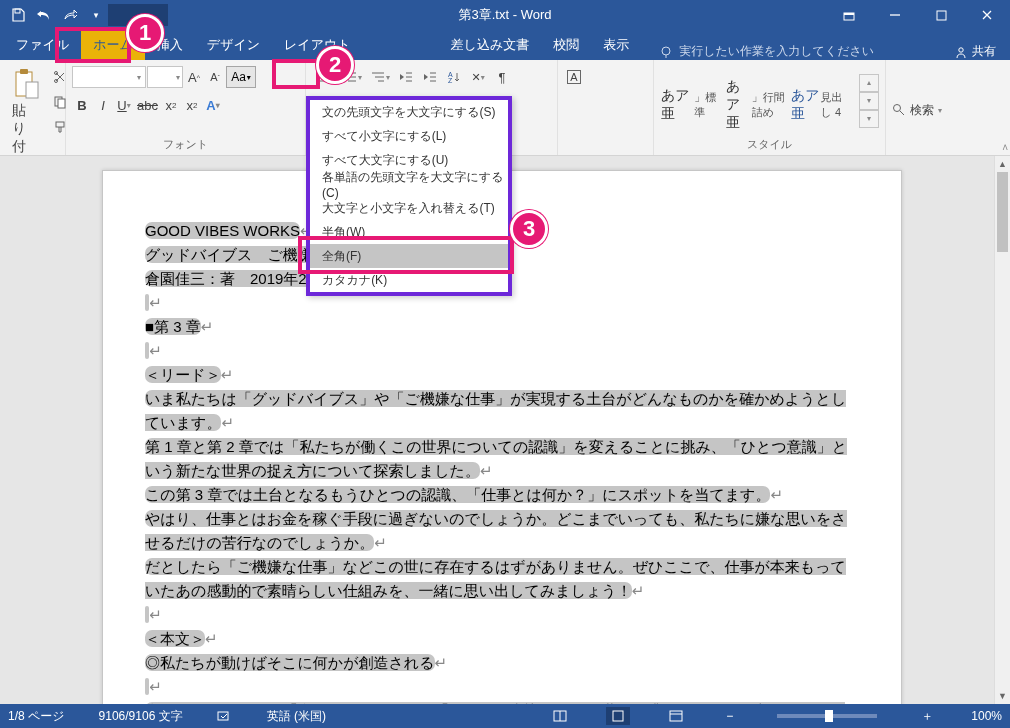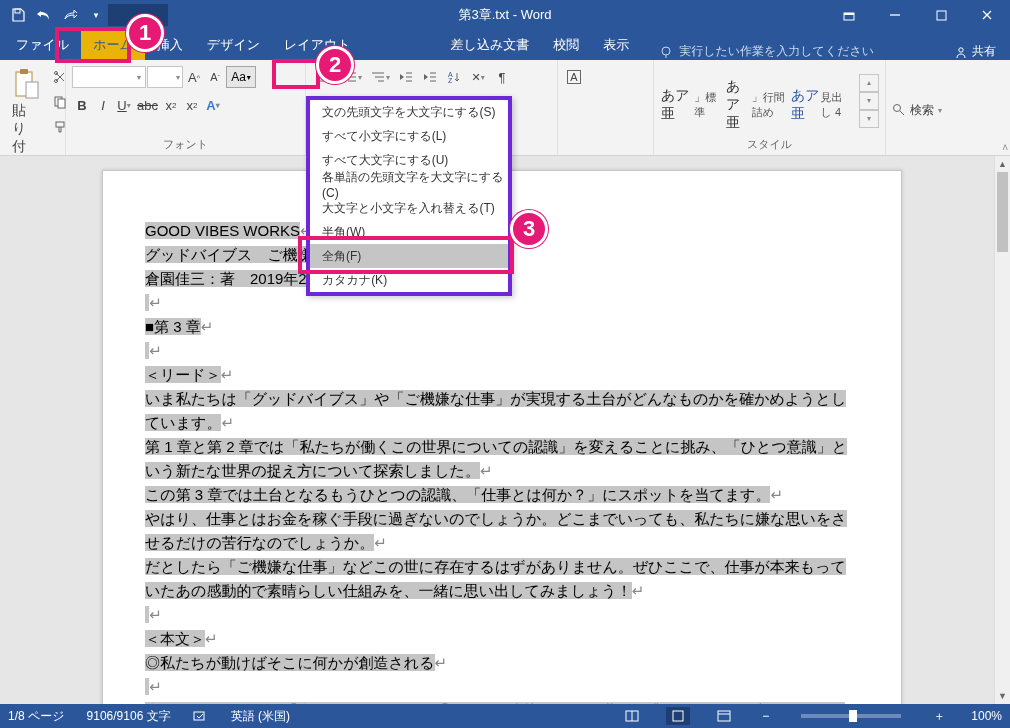--- a/index.html
+++ b/index.html
@@ -43,32 +43,32 @@
 
 
 .dropdown { position:absolute; left:306px; top:96px; width:206px; background:#fff; border:4px solid #6d28d9; box-shadow:2px 2px 6px rgba(0,0,0,.2); z-index:40; }
 .dropdown-item { height:24px; display:flex; align-items:center; padding-left:12px; font-size:12px; color:#333; }
 .dropdown-item.hover { background:#c5c5c5; }
 
 
 .doc-scroll { position:absolute; top:156px; left:0; right:16px; bottom:24px; background:#e6e6e6; overflow:hidden; }
 .page { position:absolute; left:102px; top:14px; width:800px; background:#fff; border:1px solid #c6c6c6; box-shadow:0 0 4px rgba(0,0,0,.15); padding:48px 42px 60px; }
 .dline { font-size:15px; line-height:24px; color:#000; font-family:"MS Mincho","Yu Mincho",serif; }
-.dline .sel { background:#c5c5c5; }
+.dline .sel { background:#c5c5c5;border-radius:7px; }
 .pmark { color:#888; font-family:sans-serif; }
 
 
 .vscroll { position:absolute; right:0; top:156px; bottom:24px; width:16px; background:#f0f0f0; border-left:1px solid #ddd; }
 .vscroll .arrow { height:16px; display:flex; align-items:center; justify-content:center; color:#666; font-size:9px; }
 .vscroll .track { position:absolute; top:16px; bottom:16px; left:0; right:0; }
 .vscroll .thumb { position:absolute; left:2px; right:2px; top:0; height:80px; background:#c1c1c1; }
 .vscroll .arrow.down { position:absolute; bottom:0; left:0; right:0; }
 
 
-.statusbar { position:absolute; left:0; right:0; bottom:0; height:24px; background:#2b579a; color:#fff; display:flex; align-items:center; font-size:12px; padding:0 8px; gap:22px; }
+.statusbar { position:absolute; left:0; right:0; bottom:0; height:24px; background:#2b579a; color:#fff; display:flex; align-items:center; font-size:12px; padding:0 8px; gap:34px; }
 .statusbar .spacer { flex:1; }
 .view-btn { width:24px; height:18px; display:flex; align-items:center; justify-content:center; color:#fff; font-size:11px; border:1px solid transparent; }
 .view-btn.active { background:#1e3f73; }
 .zoom-slider { width:100px; height:4px; background:#6e8abb; position:relative; margin:0 6px; }
 .zoom-slider .knob { position:absolute; left:48px; top:-4px; width:8px; height:12px; background:#fff; }
 .zoom-slider .tick { position:absolute; left:50%; top:-2px; width:1px; height:8px; background:#9fb2d4; }
 
 
 .callout { position:absolute; width:38px; height:38px; border-radius:50%; background:#e61974; border:3px solid #fff; color:#fff; font-size:22px; font-weight:bold; display:flex; align-items:center; justify-content:center; z-index:90; box-shadow:0 0 0 1px #e61974; }
 .hl-box { position:absolute; border:4px solid #e61974; z-index:80; pointer-events:none; }

